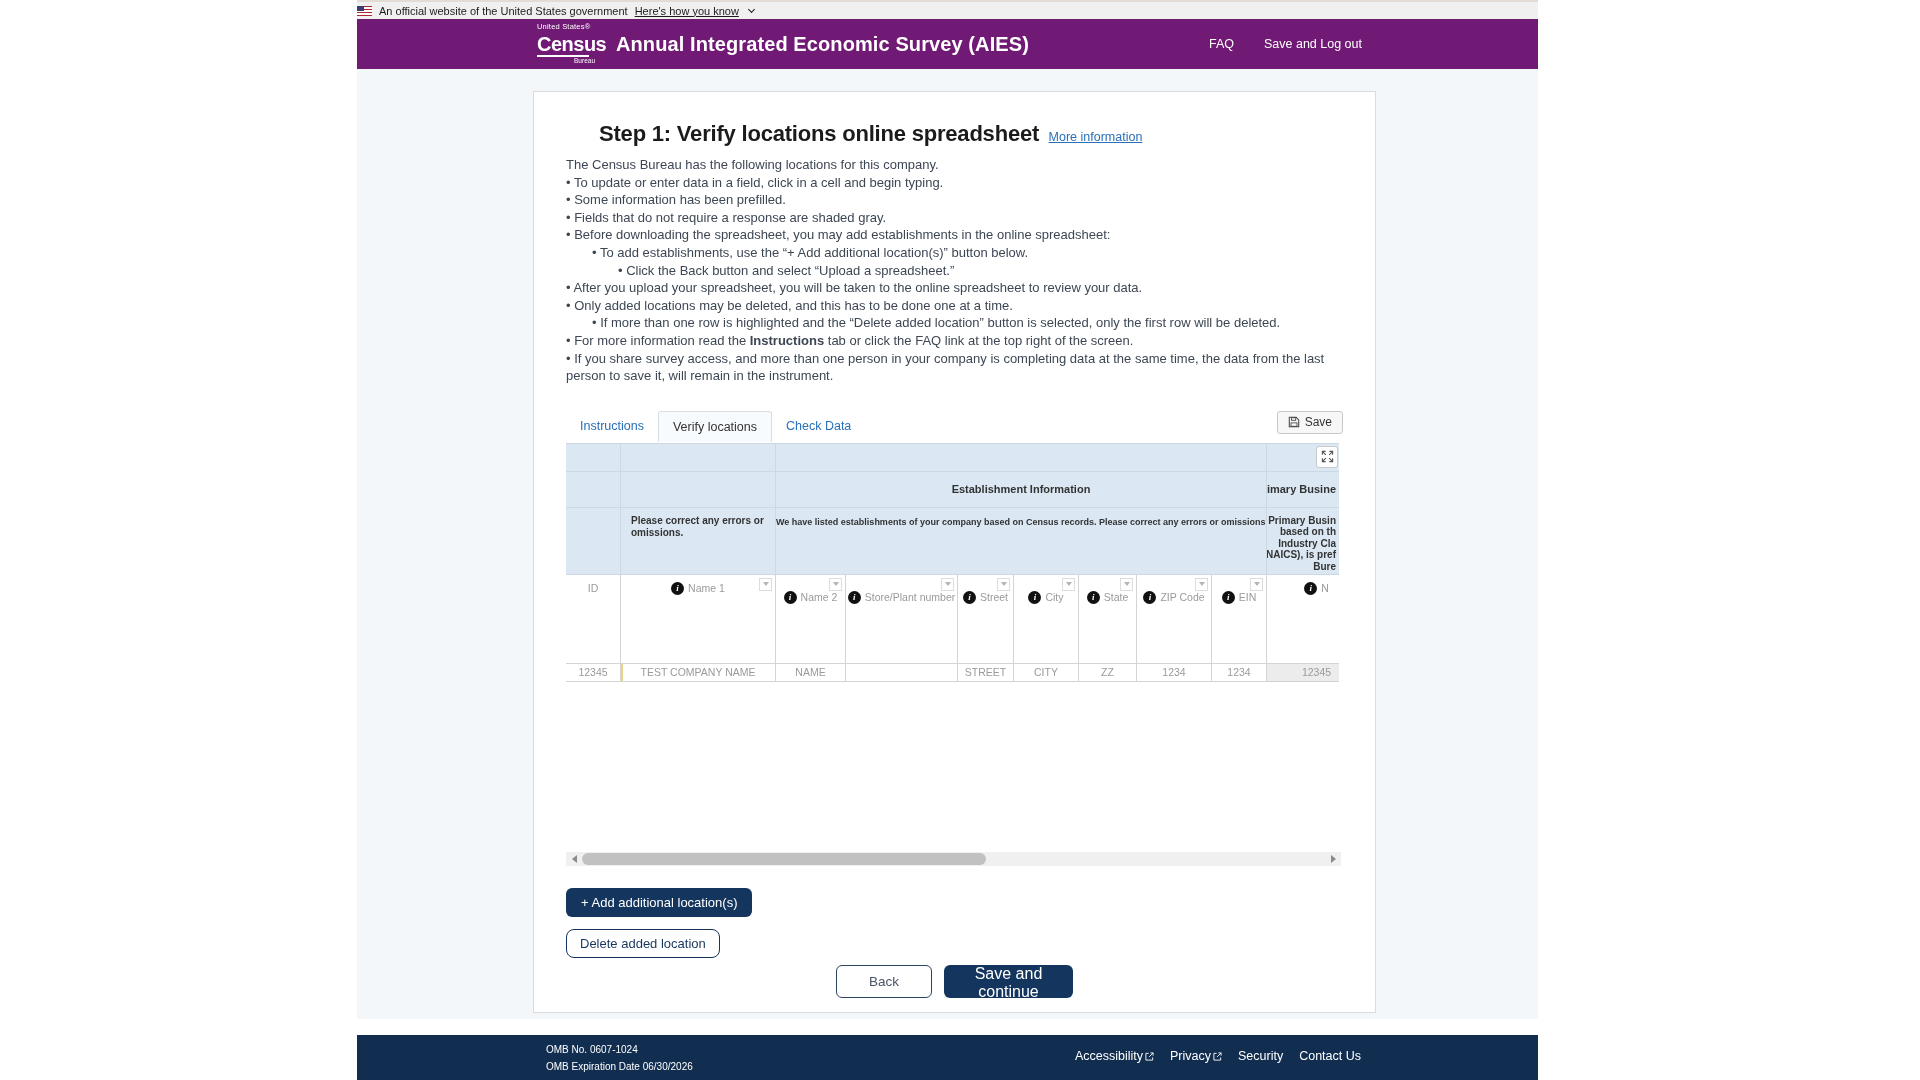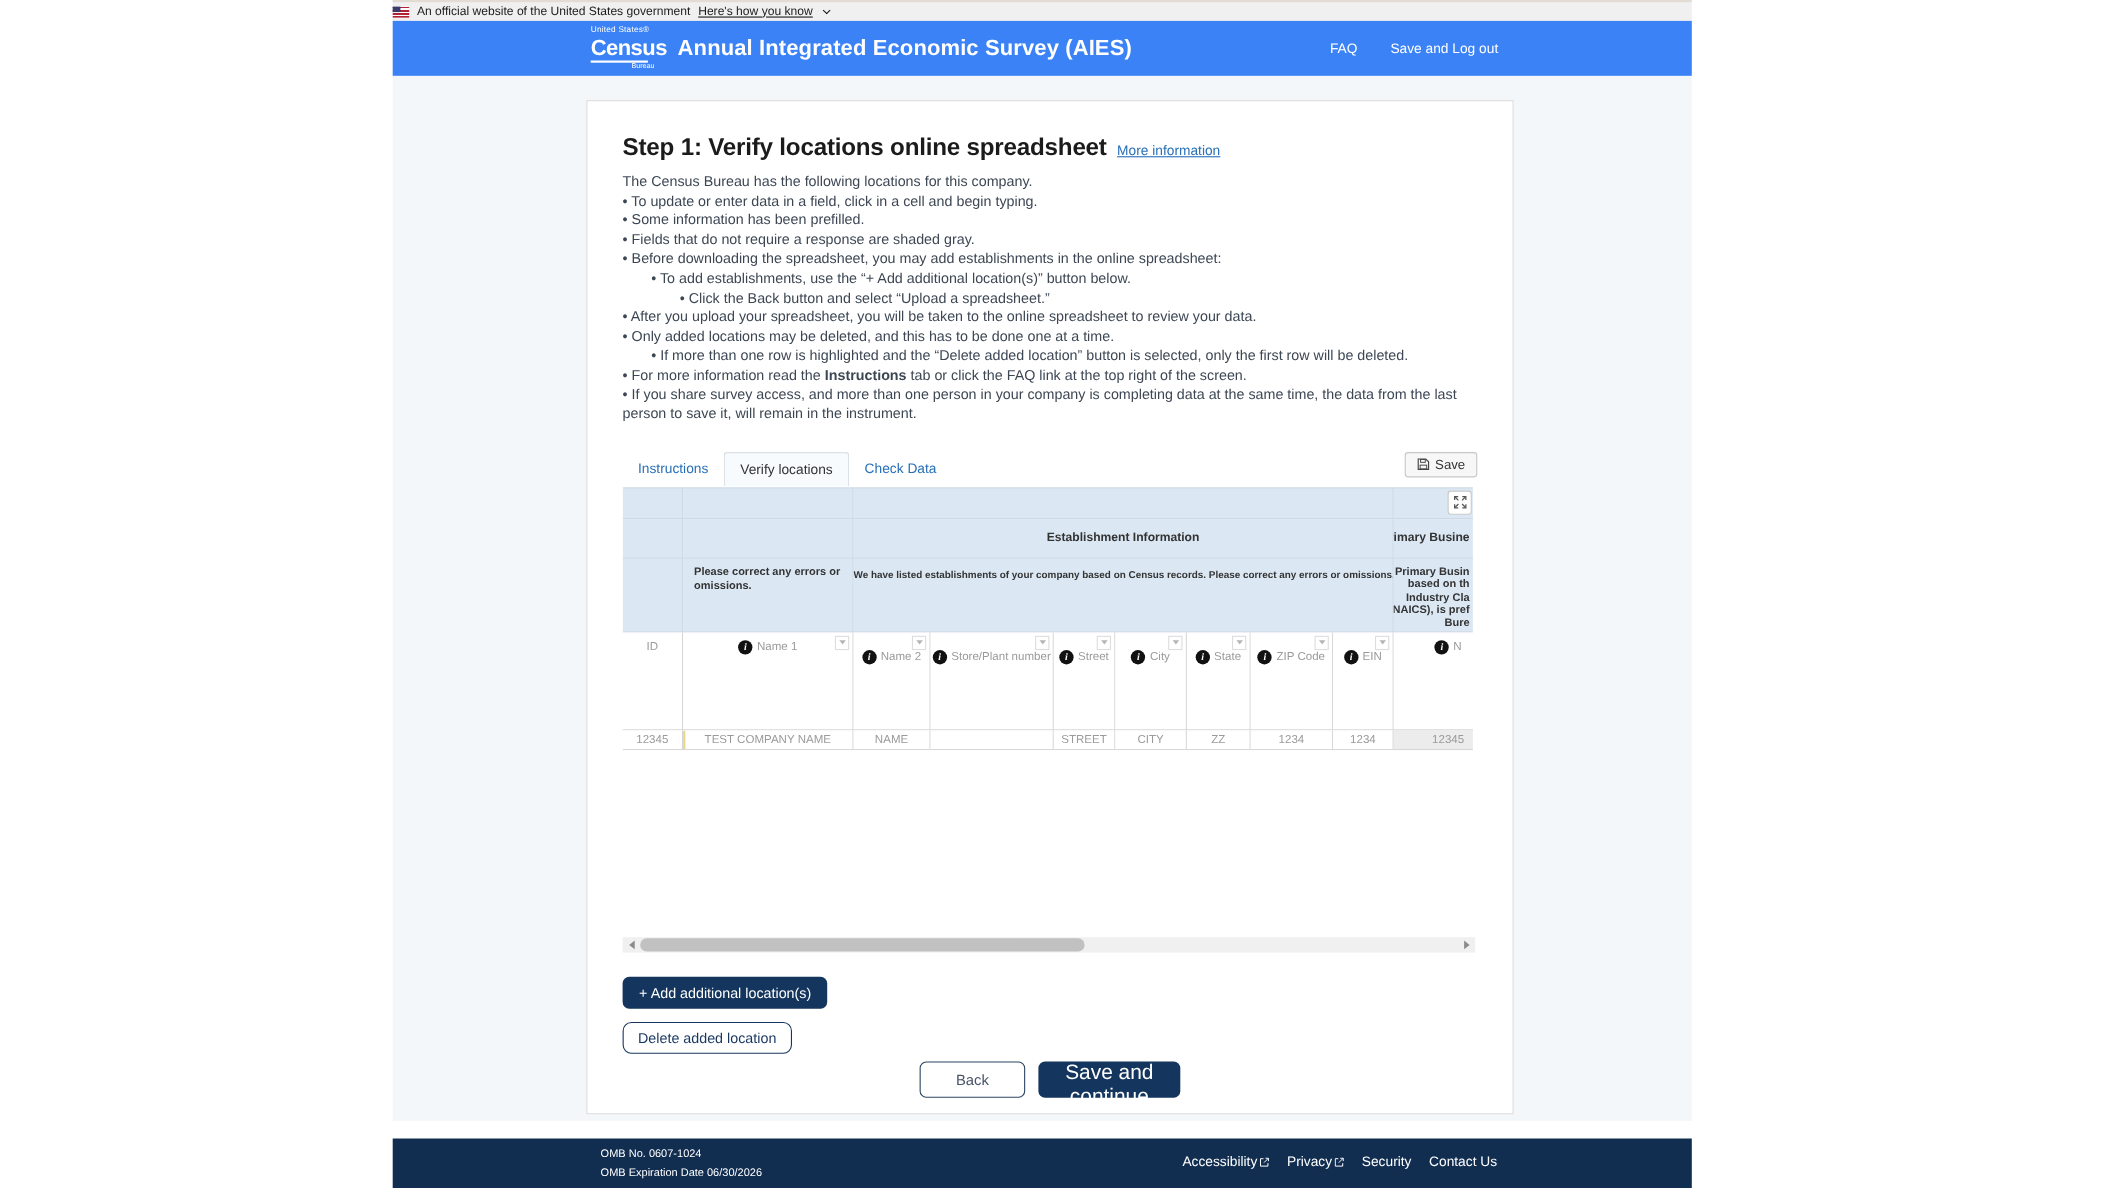--- a/index.html
+++ b/index.html
@@ -8,37 +8,37 @@
   .page { position:absolute; left:357px; top:0; width:1181px; height:1080px; background:#fff; }
 
   
   .gov-banner { height:19px; background:#f0f0f0; border-top:2px solid #e3dcd5; display:flex; align-items:center; font-size:11px; color:#1b1b1b; gap:7px; }
   .us-flag { position:relative; width:15px; height:10px; background:repeating-linear-gradient(#b22234 0 1.5px,#ffffff 1.5px 3px); flex:0 0 auto; }
   .us-flag::after { content:""; position:absolute; left:0; top:0; width:7px; height:5.5px; background:#3c3b6e; }
   .gov-banner a { color:#1b1b1b; text-decoration:underline; cursor:pointer; }
   .chev { display:inline-block; width:5px; height:5px; border-right:1.5px solid #1b1b1b; border-bottom:1.5px solid #1b1b1b; transform:rotate(45deg); margin-left:3px; margin-bottom:2px; }
 
   
-  .app-header { height:50px; background:#3b82f6; display:flex; align-items:center; padding:0 176px 0 180px; color:#fff; }
+  .app-header { height:50px; background:#701a75; display:flex; align-items:center; padding:0 176px 0 180px; color:#fff; }
   .census-logo { width:66px; margin-right:13px; line-height:1; flex:0 0 auto; }
   .census-logo .small { font-size:7.5px; letter-spacing:.2px; }
   .census-logo .big { font-size:20px; font-weight:bold; letter-spacing:-.5px; margin-top:3px; }
   .census-logo .bar { height:2.5px; background:#fff; width:52px; margin-top:1px; }
   .census-logo .sub { font-size:6.5px; text-align:right; width:58px; margin-top:1px; }
   .app-title { font-size:20px; font-weight:bold; letter-spacing:.1px; }
   .header-nav { margin-left:auto; display:flex; gap:30px; font-size:12.5px; }
   .header-nav span { cursor:pointer; }
 
   
   .main { height:950px; background:#f4f7fa; }
   .card { width:843px; height:922px; margin-left:176px; position:relative; top:22px; background:#fff; border:1px solid #dcdcdc; }
   .card-inner { padding:0 32px; }
 
   .step-title-row { padding-top:27px; line-height:30px; }
-  .step-title { display:inline; font-size:22px; font-weight:bold; color:#1b1b1b; letter-spacing:-.2px; }
+  .step-title { display:inline; font-size:22px; font-weight:bold; color:#1b1b1b; letter-spacing:-.2px;margin-left:33px; }
   .more-info { display:inline; font-size:12.5px; color:#2870b8; text-decoration:underline; margin-left:5px; cursor:pointer; }
 
   .intro { margin-top:4px; font-size:13px; color:#3d4754; }
   .intro-line { line-height:17.6px; }
   .intro-line.lvl1 { padding-left:26px; }
   .intro-line.lvl2 { padding-left:52px; }
   .intro-line b { font-weight:bold; }
 
   
   .tab-row { margin-top:26px; display:flex; align-items:flex-start; height:32px; }
@@ -81,21 +81,21 @@
   .hs-arrow.left { left:1px; } .hs-arrow.right { right:1px; }
   .tri-l { width:0; height:0; border-top:4px solid transparent; border-bottom:4px solid transparent; border-right:5px solid #8a8a8a; }
   .tri-r { width:0; height:0; border-top:4px solid transparent; border-bottom:4px solid transparent; border-left:5px solid #8a8a8a; }
   .hs-thumb { position:absolute; left:16px; top:1px; width:404px; height:12px; background:#c1c1c1; border-radius:6px; cursor:grab; }
 
   
   .btn-add { margin-top:22px; display:inline-block; background:#14365e; color:#fff; font-size:13px; border:none; border-radius:6px; padding:7px 15px; cursor:pointer; }
   .btn-delete { margin-top:12px; display:block; background:#fff; color:#17365e; font-size:13px; border:1.5px solid #17365e; border-radius:8px; padding:6px 13px; cursor:pointer; width:fit-content; }
   .btn-bottom-row { margin-top:7px; display:flex; justify-content:center; gap:12px; }
   .btn-back { width:96px; height:33px; background:#fff; color:#4a5568; font-size:13.5px; border:1px solid #2b4563; border-radius:6px; cursor:pointer; }
-  .btn-save-continue { width:129px; height:33px; background:#14365e; color:#fff; font-size:19px; border:none; border-radius:6px; cursor:pointer; }
+  .btn-save-continue { width:129px; height:33px; background:#14365e; color:#fff; font-size:16px; border:none; border-radius:6px; cursor:pointer; }
 
   
   .gap-strip { height:16px; background:#fff; }
   .footer { height:45px; background:#112e51; color:#fff; position:relative; }
   .footer-left { position:absolute; left:189px; top:6px; font-size:10px; line-height:17px; }
   .footer-right { position:absolute; right:177px; top:14px; display:flex; gap:16px; font-size:12.5px; align-items:center; }
   .footer-right span { cursor:pointer; display:inline-flex; align-items:center; gap:2px; }
   svg { display:block; }
 </style>
 </head>

